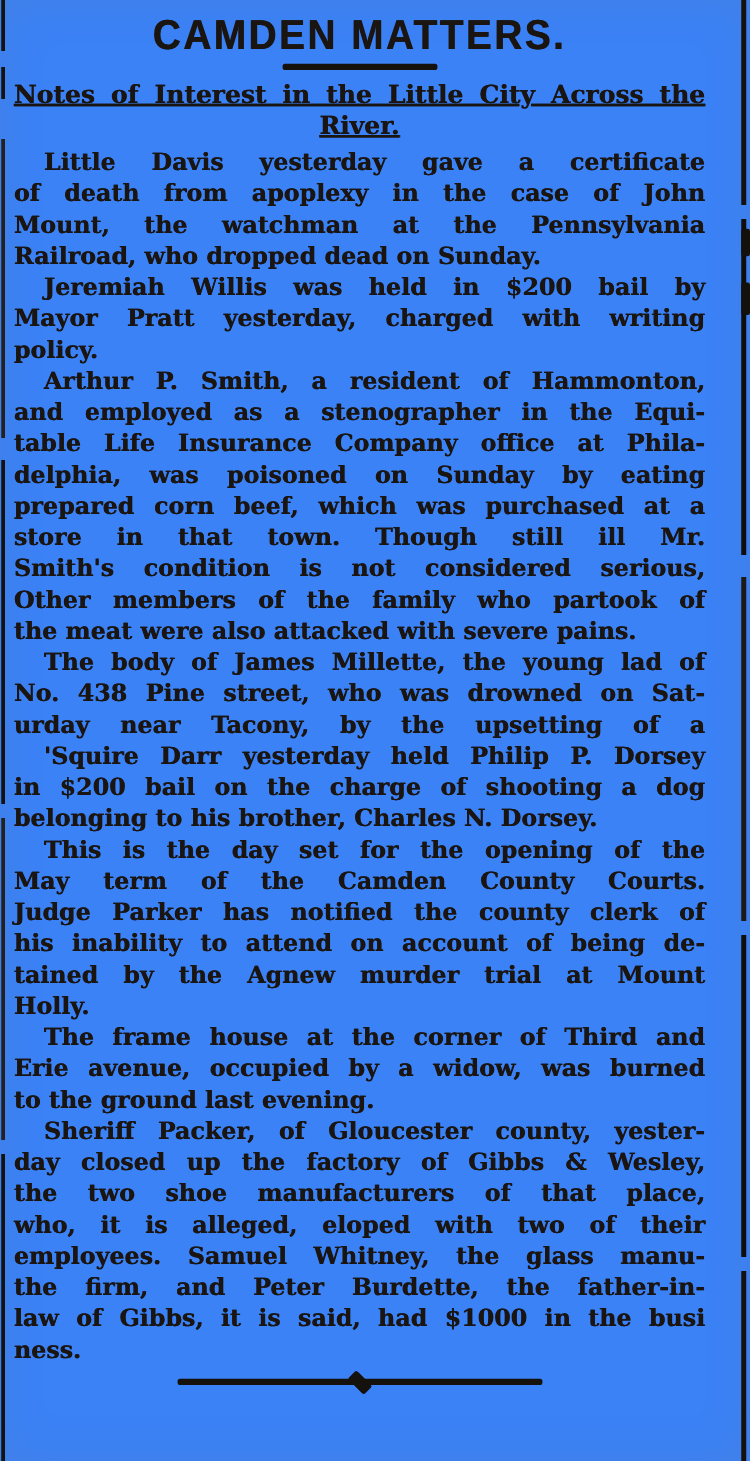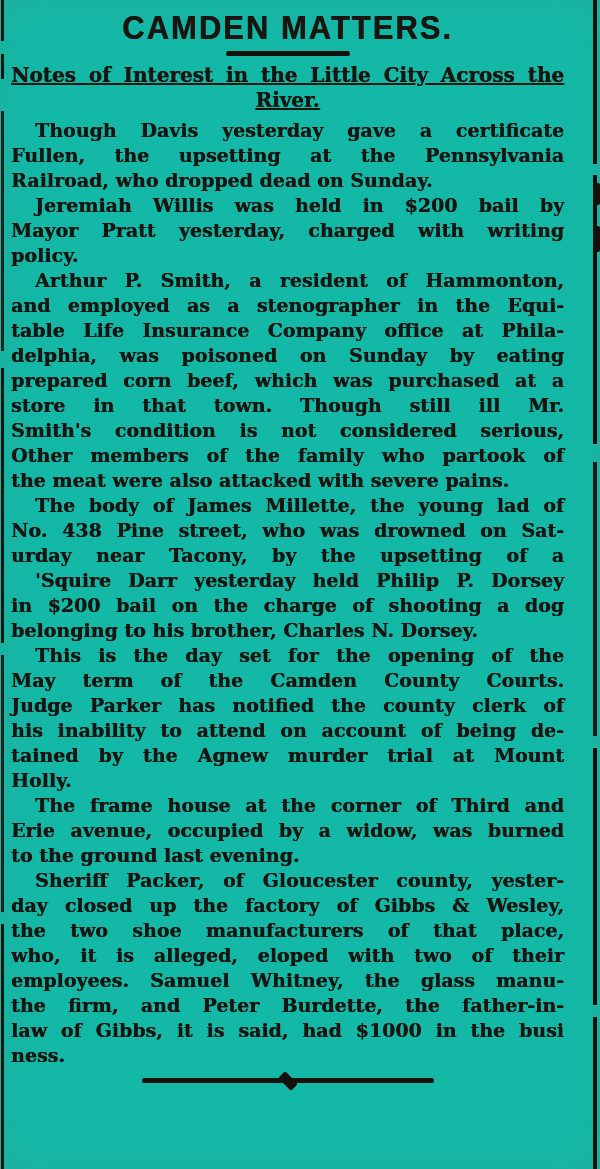--- a/index.html
+++ b/index.html
@@ -4,21 +4,21 @@
 <style>
   html, body { margin: 0; padding: 0; }
   body {
     width: 600px; height: 1169px;
     background: #e9e7e2;
     font-family: "DejaVu Serif", serif;
   }
   .clipping {
     position: relative;
     width: 600px; height: 1169px;
-    background: #14b8a6;
+    background: #3b82f6;
     overflow: hidden;
     box-shadow: inset 0 0 40px rgba(120,115,105,0.12);
     color: #1a1511;
   }
   
   .rule-left {
     position: absolute; left: 1px; top: 0; bottom: 0; width: 3px;
     background: linear-gradient(to bottom,
       #15120e 0%, #15120e 3.5%, transparent 3.5%, transparent 4.6%,
       #15120e 4.6%, #15120e 6.8%, transparent 6.8%, transparent 9.5%,
@@ -114,22 +114,23 @@
 
   <div class="content">
     <h1 class="title">CAMDEN MATTERS.</h1>
     <div class="title-rule"></div>
     <div class="subtitle">
         <div class="sub-line">Notes of Interest in the Little City Across the</div>
         <div class="sub-line last">River.</div>
       </div>
     <div class="body-text">
         <div class="para">
-          <div class="line first">Though Davis yesterday gave a certificate</div>
-          <div class="line">Fullen, the upsetting at the Pennsylvania</div>
+          <div class="line first">Little Davis yesterday gave a certificate</div>
+          <div class="line">of death from apoplexy in the case of John</div>
+          <div class="line">Mount, the watchman at the Pennsylvania</div>
           <div class="line lastline">Railroad, who dropped dead on Sunday.</div>
         </div>
         <div class="para">
           <div class="line first">Jeremiah Willis was held in $200 bail by</div>
           <div class="line">Mayor Pratt yesterday, charged with writing</div>
           <div class="line lastline">policy.</div>
         </div>
         <div class="para">
           <div class="line first">Arthur P. Smith, a resident of Hammonton,</div>
           <div class="line">and employed as a stenographer in the Equi-</div>

